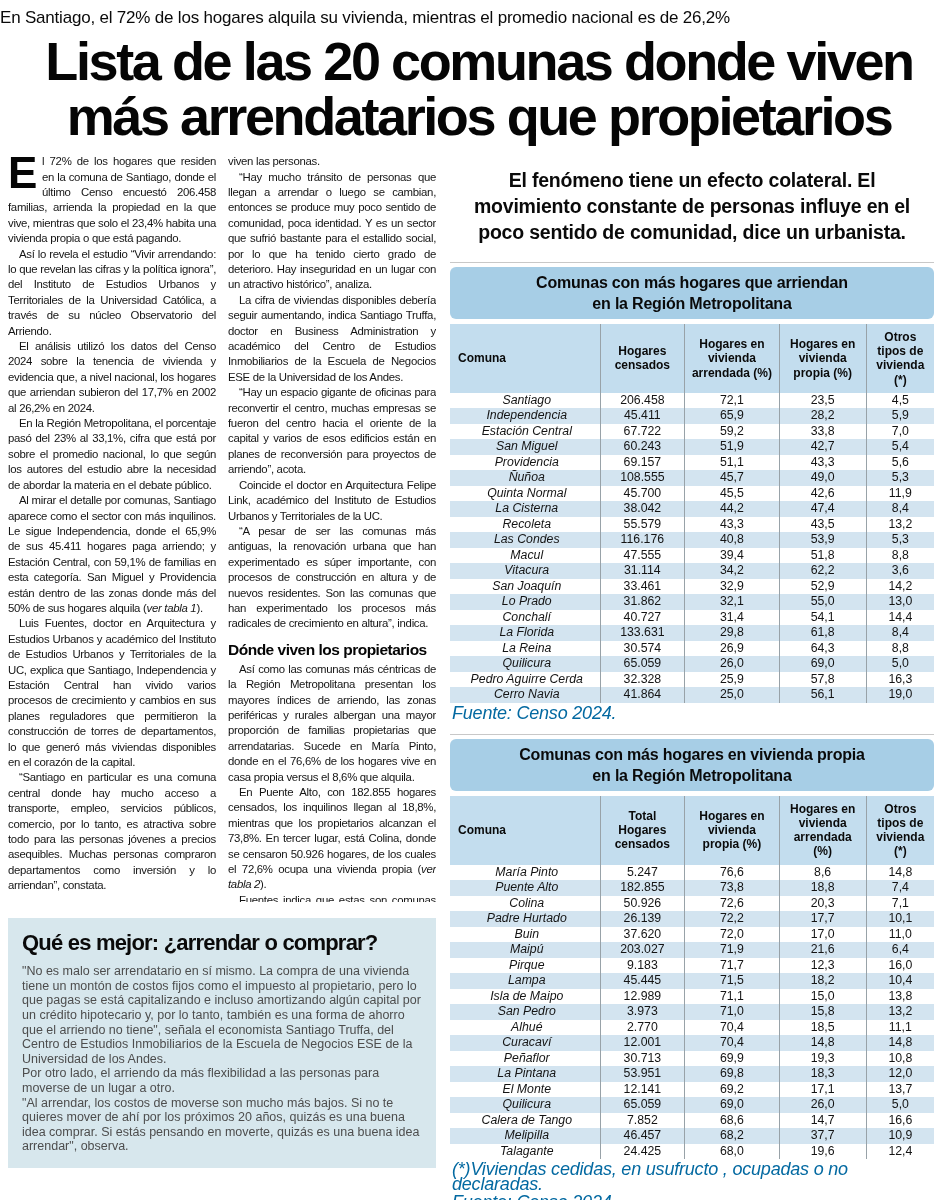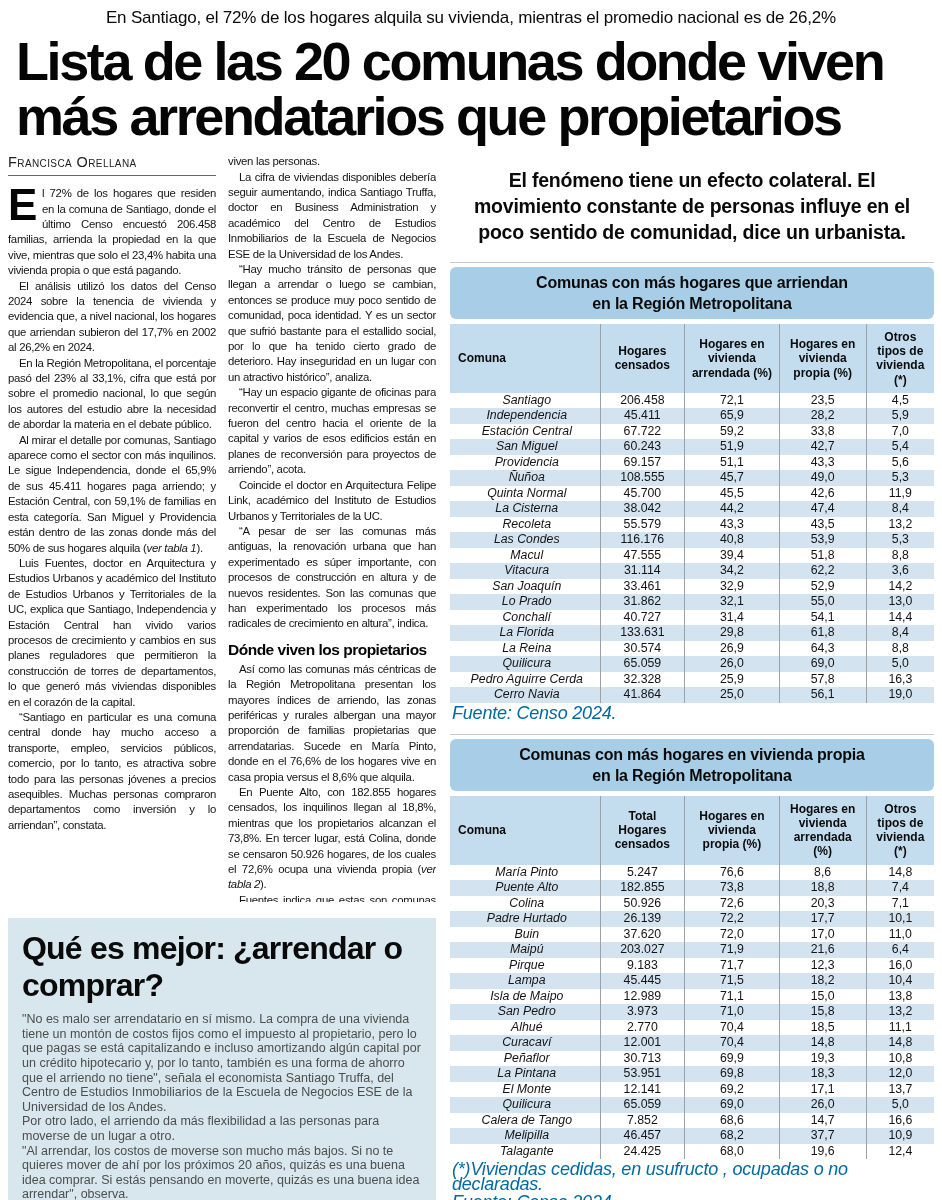--- a/index.html
+++ b/index.html
@@ -4,24 +4,24 @@
 <style>
   html,body{margin:0;padding:0;background:#fff;}
   body{
     width:942px;height:1200px;overflow:hidden;position:relative;
     font-family:"Liberation Sans",sans-serif;color:#111;
     -webkit-font-smoothing:antialiased;
   }
   
   header{padding-top:8px;}
   .kicker{
-    text-align:center;font-size:17px;font-weight:500;letter-spacing:-0.2px;color:#0a0a0a;
+    text-align:left;font-size:17px;font-weight:500;letter-spacing:-0.2px;color:#0a0a0a;
   }
   .headline{
-    margin:6px 0 10px 16px;font-size:54px;line-height:1.02;
+    margin:6px 0 10px 16px;text-align:center;font-size:54px;line-height:1.02;
     font-weight:700;letter-spacing:-2.4px;color:#050505;
   }
   .headline span{display:block;}
   
   .main{display:flex;gap:14px;padding:0 8px;align-items:flex-start;}
   .left{width:428px;flex:0 0 428px;}
   .cols{display:flex;gap:12px;height:748px;overflow:hidden;}
   .col{width:208px;flex:0 0 208px;}
   .byline{
     font-variant:small-caps;font-size:14.5px;letter-spacing:.4px;color:#222;
@@ -37,21 +37,21 @@
     float:left;font-size:44px;line-height:33px;font-weight:700;
     padding:2px 5px 0 0;color:#050505;
   }
   .subhead{
     margin:9px 0 3px 0;font-size:15.5px;font-weight:700;letter-spacing:-0.5px;color:#050505;
   }
   
   .infobox{
     margin-top:16px;background:#d7e7ed;padding:12px 14px 14px 14px;
   }
-  .infobox-title{margin:0 0 8px 0;font-size:32px;font-weight:700;letter-spacing:-0.8px;color:#0a0a0a;}
+  .infobox-title{margin:0 0 8px 0;font-size:22px;font-weight:700;letter-spacing:-0.8px;color:#0a0a0a;}
   .infobox-body p{
     margin:0;font-size:12.5px;line-height:14.6px;color:#4d4d4d;text-indent:0;text-align:left;
   }
   
   .right{flex:1;min-width:0;}
   .deck{
     text-align:center;font-size:19.5px;font-weight:700;line-height:1.33;
     padding:14px 10px 16px 10px;color:#0a0a0a;letter-spacing:-0.2px;
   }
   .tblblock{border-top:1px solid #c8c8c8;margin-bottom:13px;}
@@ -91,35 +91,35 @@
   <h1 class="headline">
     <span>Lista de las 20 comunas donde viven</span>
     <span>más arrendatarios que propietarios</span>
   </h1>
 </header>
 
 <div class="main">
   <div class="left">
     <div class="cols">
       <div class="col">
-        <div class="byline">Francisca Orellana</div>
         <div class="paras" id="col1">
             <p class="first">El 72% de los hogares que residen en la comuna de Santiago, donde el último Censo encuestó 206.458 familias, arrienda la propiedad en la que vive, mientras que solo el 23,4% habita una vivienda propia o que está pagando.</p>
+            <p>Así lo revela el estudio “Vivir arrendando: lo que revelan las cifras y la política ignora”, del Instituto de Estudios Urbanos y Territoriales de la Universidad Católica, a través de su núcleo Observatorio del Arriendo.</p>
             <p>El análisis utilizó los datos del Censo 2024 sobre la tenencia de vivienda y evidencia que, a nivel nacional, los hogares que arriendan subieron del 17,7% en 2002 al 26,2% en 2024.</p>
             <p>En la Región Metropolitana, el porcentaje pasó del 23% al 33,1%, cifra que está por sobre el promedio nacional, lo que según los autores del estudio abre la necesidad de abordar la materia en el debate público.</p>
             <p>Al mirar el detalle por comunas, Santiago aparece como el sector con más inquilinos. Le sigue Independencia, donde el 65,9% de sus 45.411 hogares paga arriendo; y Estación Central, con 59,1% de familias en esta categoría. San Miguel y Providencia están dentro de las zonas donde más del 50% de sus hogares alquila (<i>ver tabla 1</i>).</p>
             <p>Luis Fuentes, doctor en Arquitectura y Estudios Urbanos y académico del Instituto de Estudios Urbanos y Territoriales de la UC, explica que Santiago, Independencia y Estación Central han vivido varios procesos de crecimiento y cambios en sus planes reguladores que permitieron la construcción de torres de departamentos, lo que generó más viviendas disponibles en el corazón de la capital.</p>
             <p>“Santiago en particular es una comuna central donde hay mucho acceso a transporte, empleo, servicios públicos, comercio, por lo tanto, es atractiva sobre todo para las personas jóvenes a precios asequibles. Muchas personas compraron departamentos como inversión y lo arriendan”, constata.</p>
           </div>
       </div>
       <div class="col">
         <div class="paras" id="col2pre">
             <p class="first">viven las personas.</p>
+            <p>“Hay mucho tránsito de personas que llegan a arrendar o luego se cambian, entonces se produce muy poco sentido de comunidad, poca identidad. Y es un sector que sufrió bastante para el estallido social, por lo que ha tenido cierto grado de deterioro. Hay inseguridad en un lugar con un atractivo histórico”, analiza.</p>
             <p>La cifra de viviendas disponibles debería seguir aumentando, indica Santiago Truffa, doctor en Business Administration y académico del Centro de Estudios Inmobiliarios de la Escuela de Negocios ESE de la Universidad de los Andes.</p>
-            <p>“Hay mucho tránsito de personas que llegan a arrendar o luego se cambian, entonces se produce muy poco sentido de comunidad, poca identidad. Y es un sector que sufrió bastante para el estallido social, por lo que ha tenido cierto grado de deterioro. Hay inseguridad en un lugar con un atractivo histórico”, analiza.</p>
             <p>“Hay un espacio gigante de oficinas para reconvertir el centro, muchas empresas se fueron del centro hacia el oriente de la capital y varios de esos edificios están en planes de reconversión para proyectos de arriendo”, acota.</p>
             <p>Coincide el doctor en Arquitectura Felipe Link, académico del Instituto de Estudios Urbanos y Territoriales de la UC.</p>
             <p>“A pesar de ser las comunas más antiguas, la renovación urbana que han experimentado es súper importante, con procesos de construcción en altura y de nuevos residentes. Son las comunas que han experimentado los procesos más radicales de crecimiento en altura”, indica.</p>
           </div>
         <h2 class="subhead">Dónde viven los propietarios</h2>
         <div class="paras aftersub" id="col2post">
             <p class="first">Así como las comunas más céntricas de la Región Metropolitana presentan los mayores índices de arriendo, las zonas periféricas y rurales albergan una mayor proporción de familias propietarias que arrendatarias. Sucede en María Pinto, donde en el 76,6% de los hogares vive en casa propia versus el 8,6% que alquila.</p>
             <p>En Puente Alto, con 182.855 hogares censados, los inquilinos llegan al 18,8%, mientras que los propietarios alcanzan el 73,8%. En tercer lugar, está Colina, donde se censaron 50.926 hogares, de los cuales el 72,6% ocupa una vivienda propia (<i>ver tabla 2</i>).</p>
             <p>Fuentes indica que estas son comunas alejadas del centro, por lo que, debido a la distancia, sus propiedades son menos atractivas para el mercado del arriendo. En Puente Alto en particular, se construyeron masivamente viviendas sociales.</p>
           </div>

